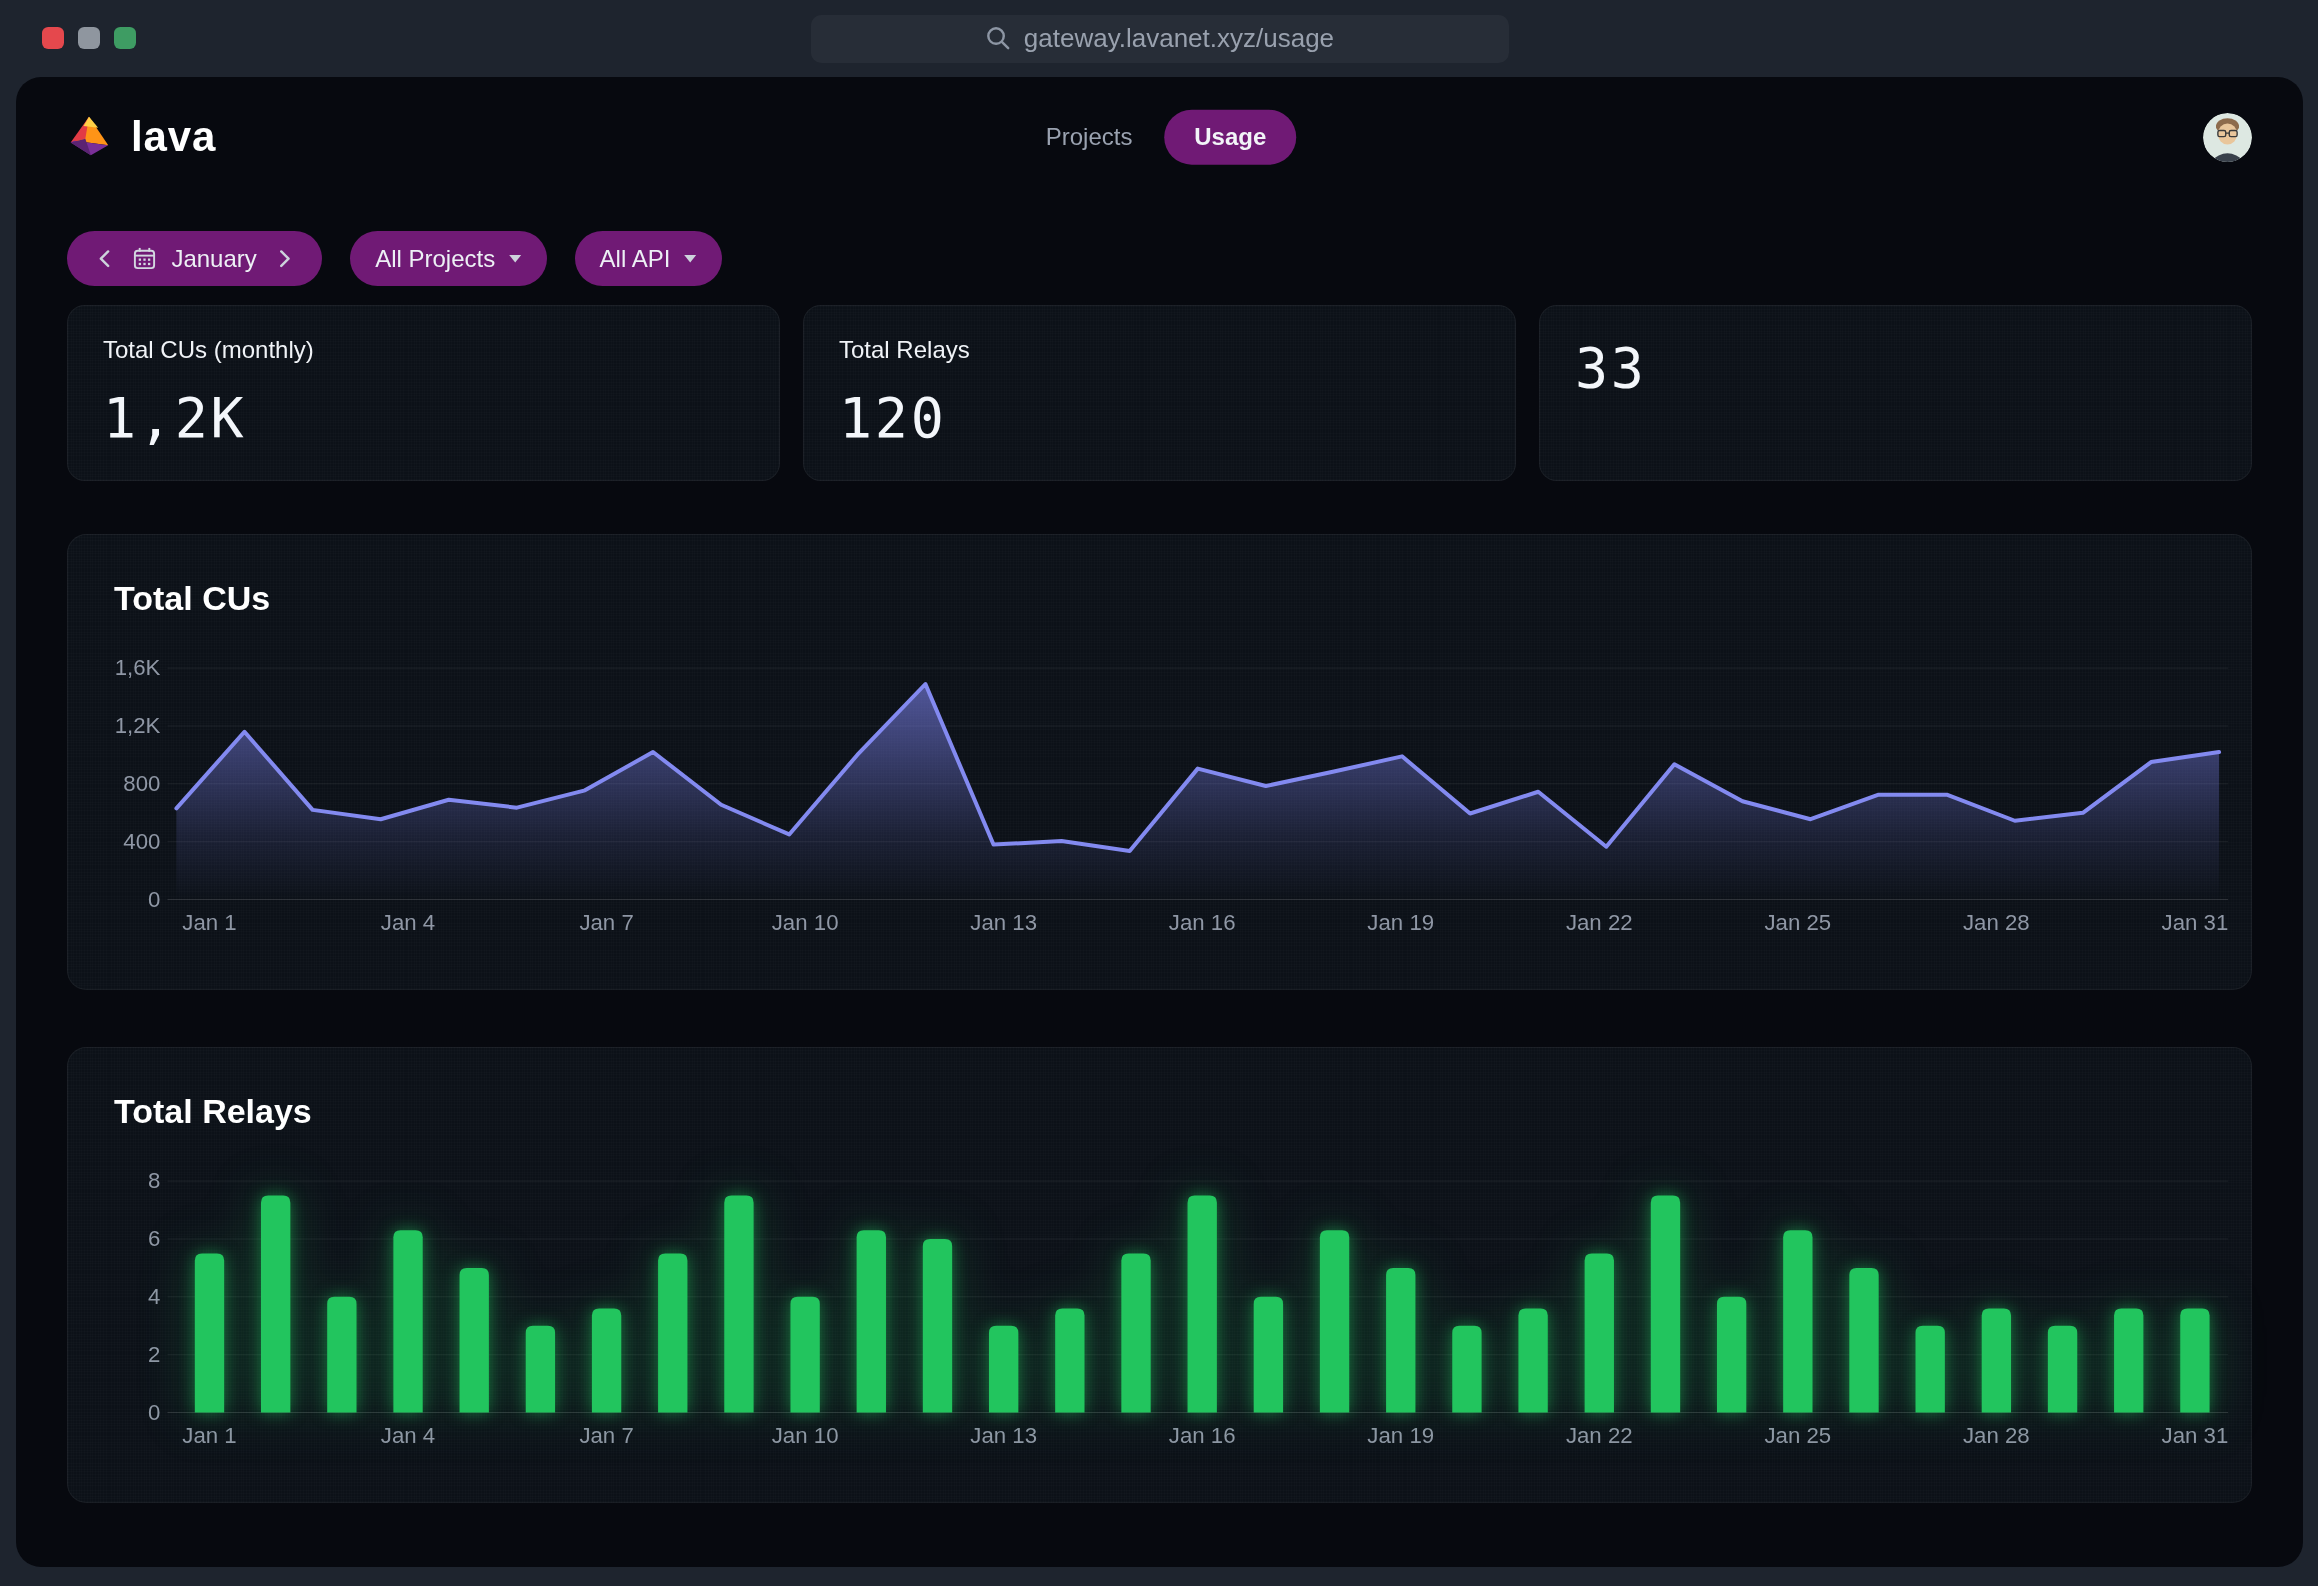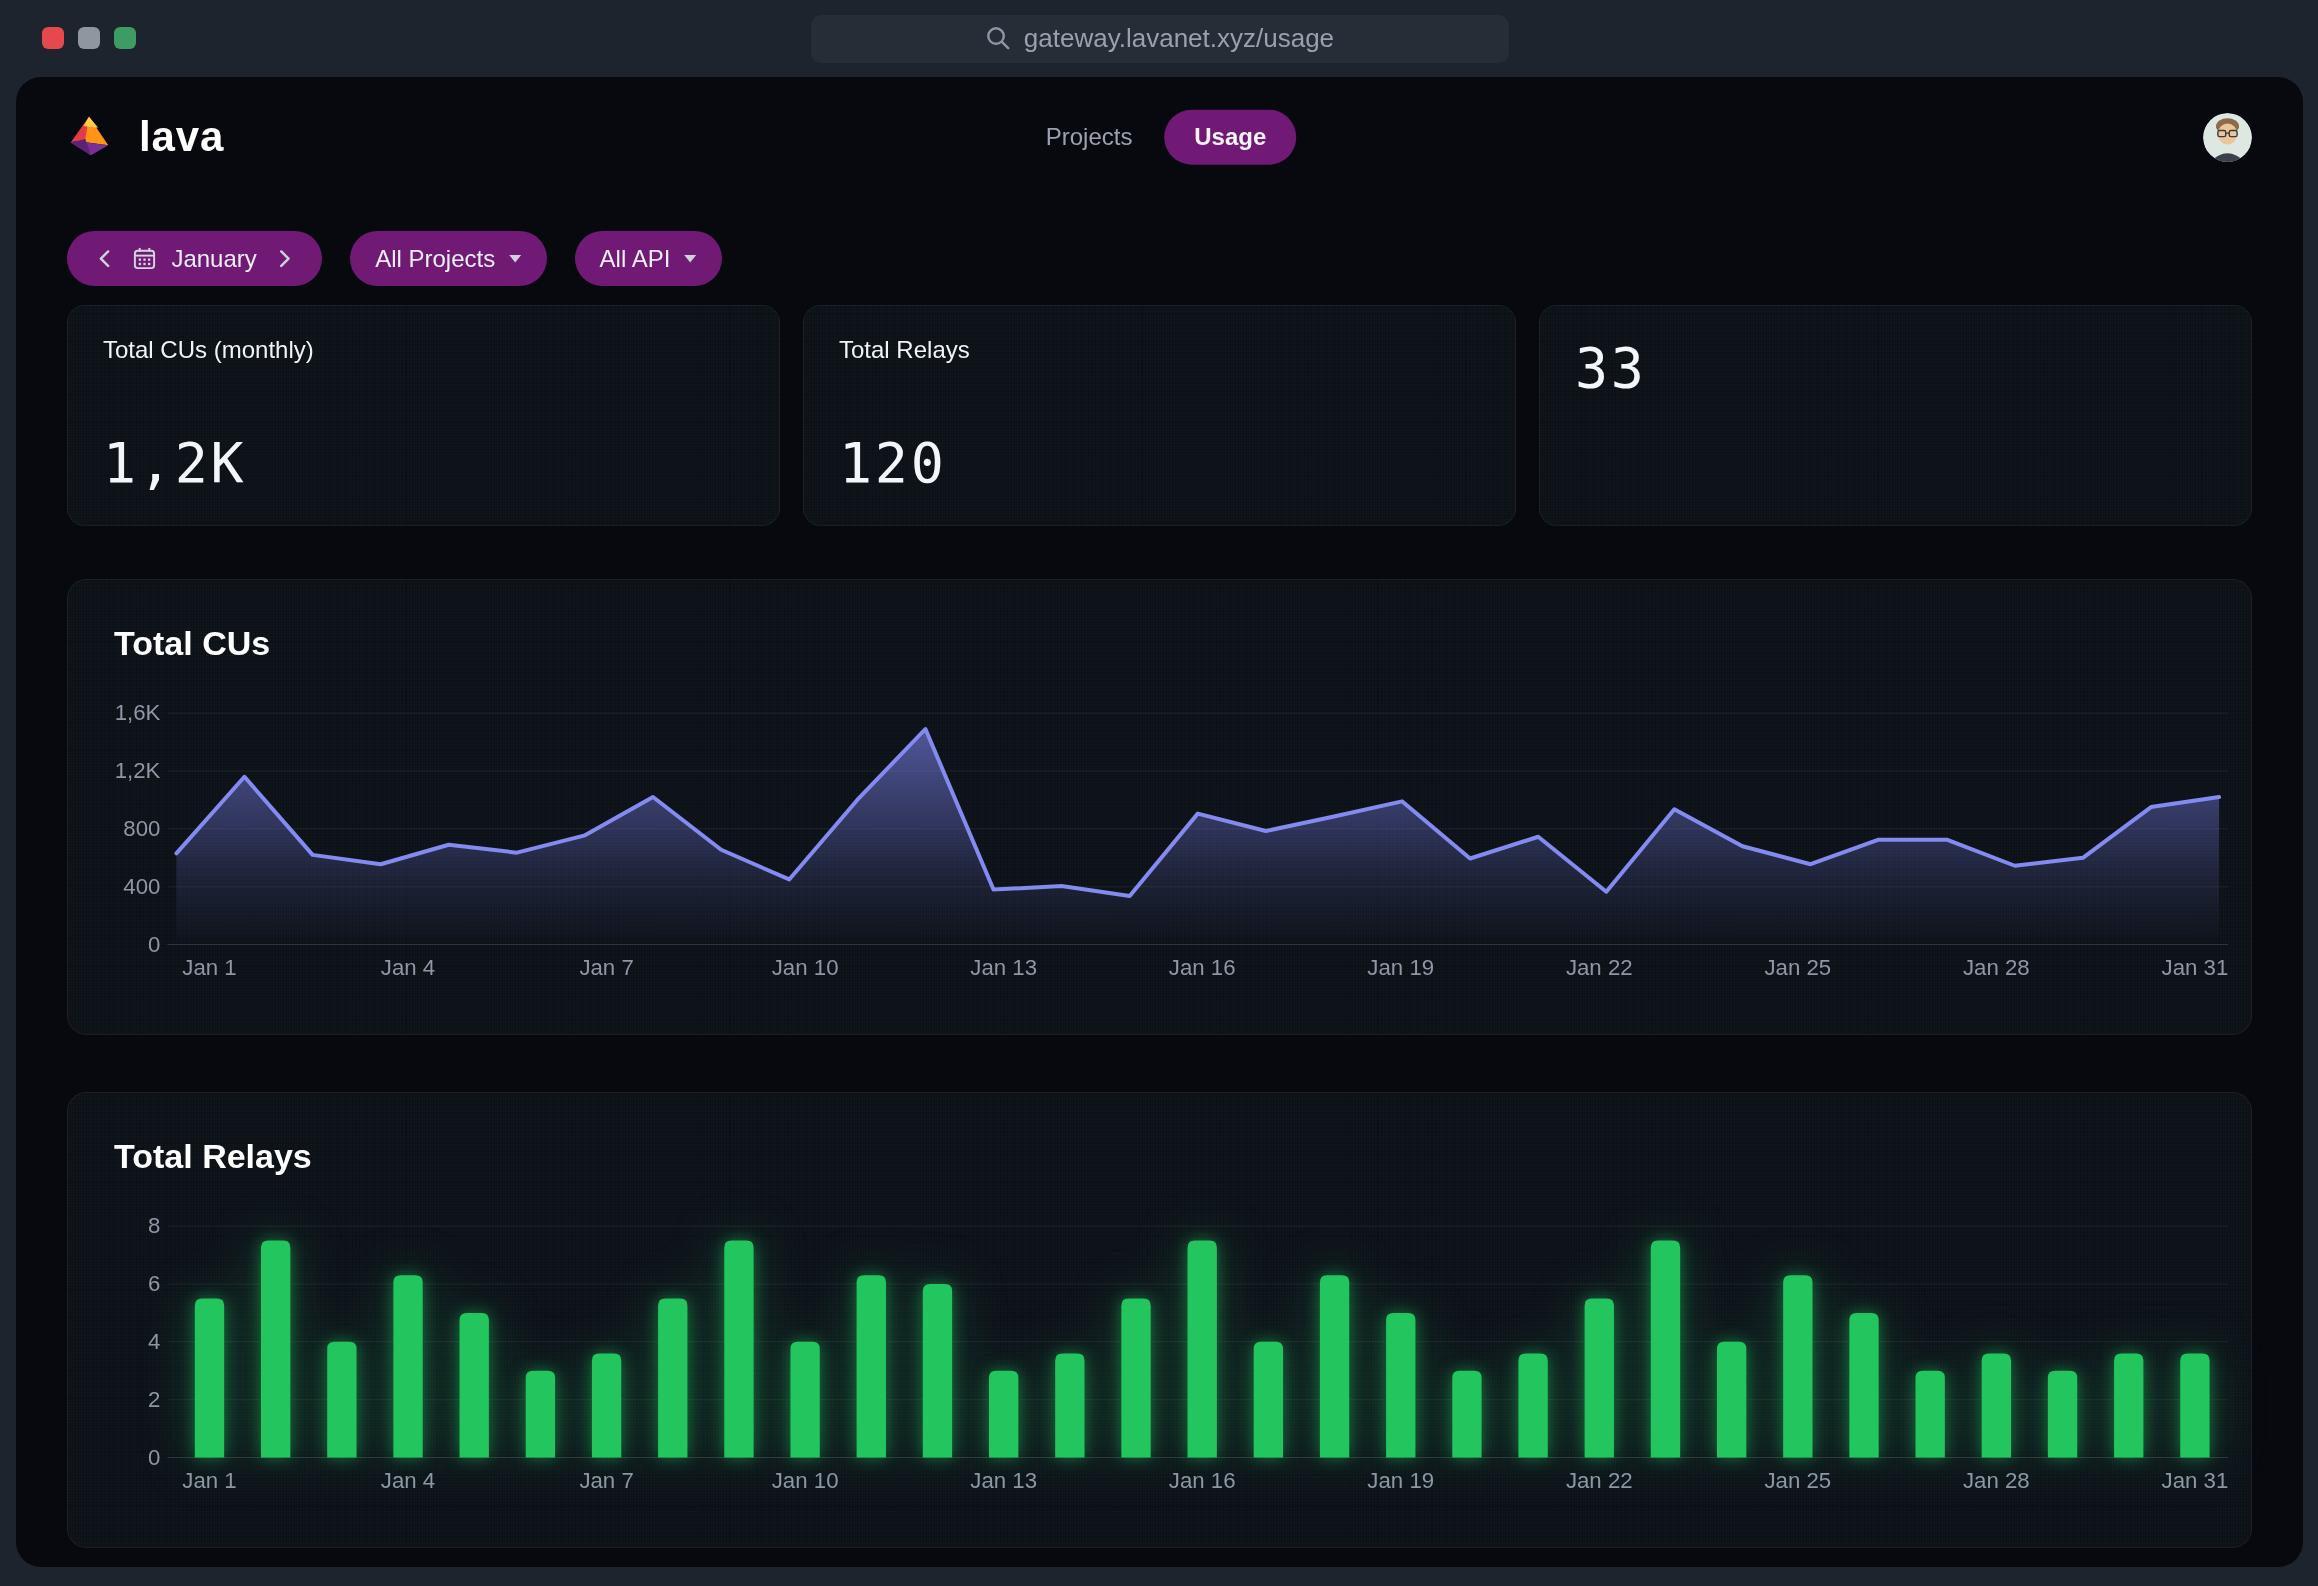--- a/index.html
+++ b/index.html
@@ -22,21 +22,21 @@
     color:#99a1ae; font-size:26px;
   }
   
   .app {
     margin:0 16px; height:1490px;
     background:#07090f;
     border-radius:25px;
     padding:23px 51px 0 51px;
   }
   .appheader { height:74px; display:flex; align-items:center; justify-content:space-between; position:relative; }
-  .brand { display:flex; align-items:center; gap:28px; }
+  .brand { display:flex; align-items:center; gap:20px; }
   .brand-name { font-size:42px; font-weight:700; letter-spacing:0.9px; color:#ffffff; }
   .nav { position:absolute; left:50%; top:50%; transform:translate(-50%,-50%); display:flex; align-items:center; gap:8.8px; }
   .nav-item { font-size:24px; color:#9aa2b0; padding:13.3px 23px; cursor:pointer; }
   .nav-item.active {
     background:#701a75; color:#f2f4f8; border-radius:883px; padding:13.3px 30px; font-weight:700;
   }
   .avatar { width:49px; height:49px; border-radius:50%; overflow:hidden; cursor:pointer; }
   
   .filters { margin-top:57px; display:flex; gap:28px; }
   .pill {
@@ -48,21 +48,21 @@
   
   .cards { margin-top:19.4px; display:flex; gap:23px; }
   .panelbg {
     background-color:#0c1118;
     background-image:
       repeating-linear-gradient(0deg, rgba(255,255,255,.012) 0 0.9px, transparent 0.9px 2.7px),
       repeating-linear-gradient(90deg, rgba(255,255,255,.01) 0 0.9px, transparent 0.9px 2.7px);
     border:0.9px solid rgba(255,255,255,.05);
   }
   .card {
-    flex:1; height:221px; border-radius:17.7px;
+    flex:1; height:176px; border-radius:17.7px;
     padding:30px 35px;
     display:flex; flex-direction:column; justify-content:space-between;
   }
   .card-label { font-size:24px; font-weight:500; color:#f0f3f7; }
   .card-value {
     font-family:"DejaVu Sans Mono", monospace;
     font-size:55px; letter-spacing:2.7px; color:#f3f6fa;
   }
   
   .chart-panel { margin-top:53px; height:456px; border-radius:19.4px; padding:44px 23px 0 23px; }

